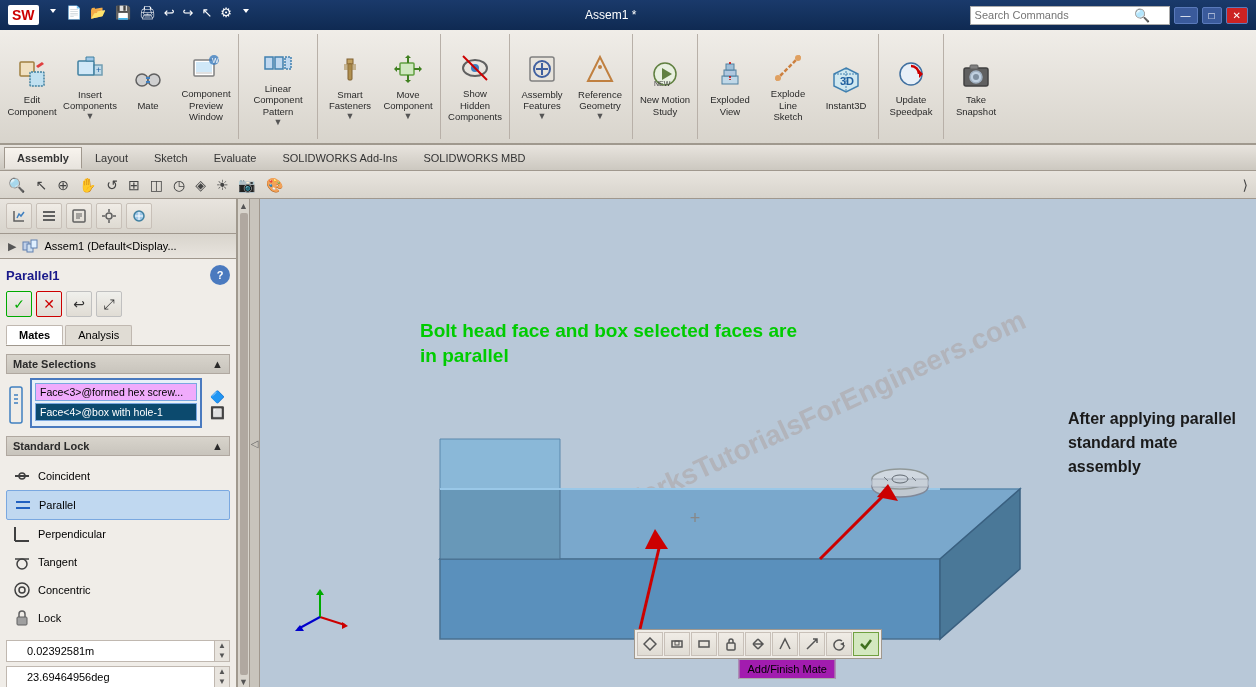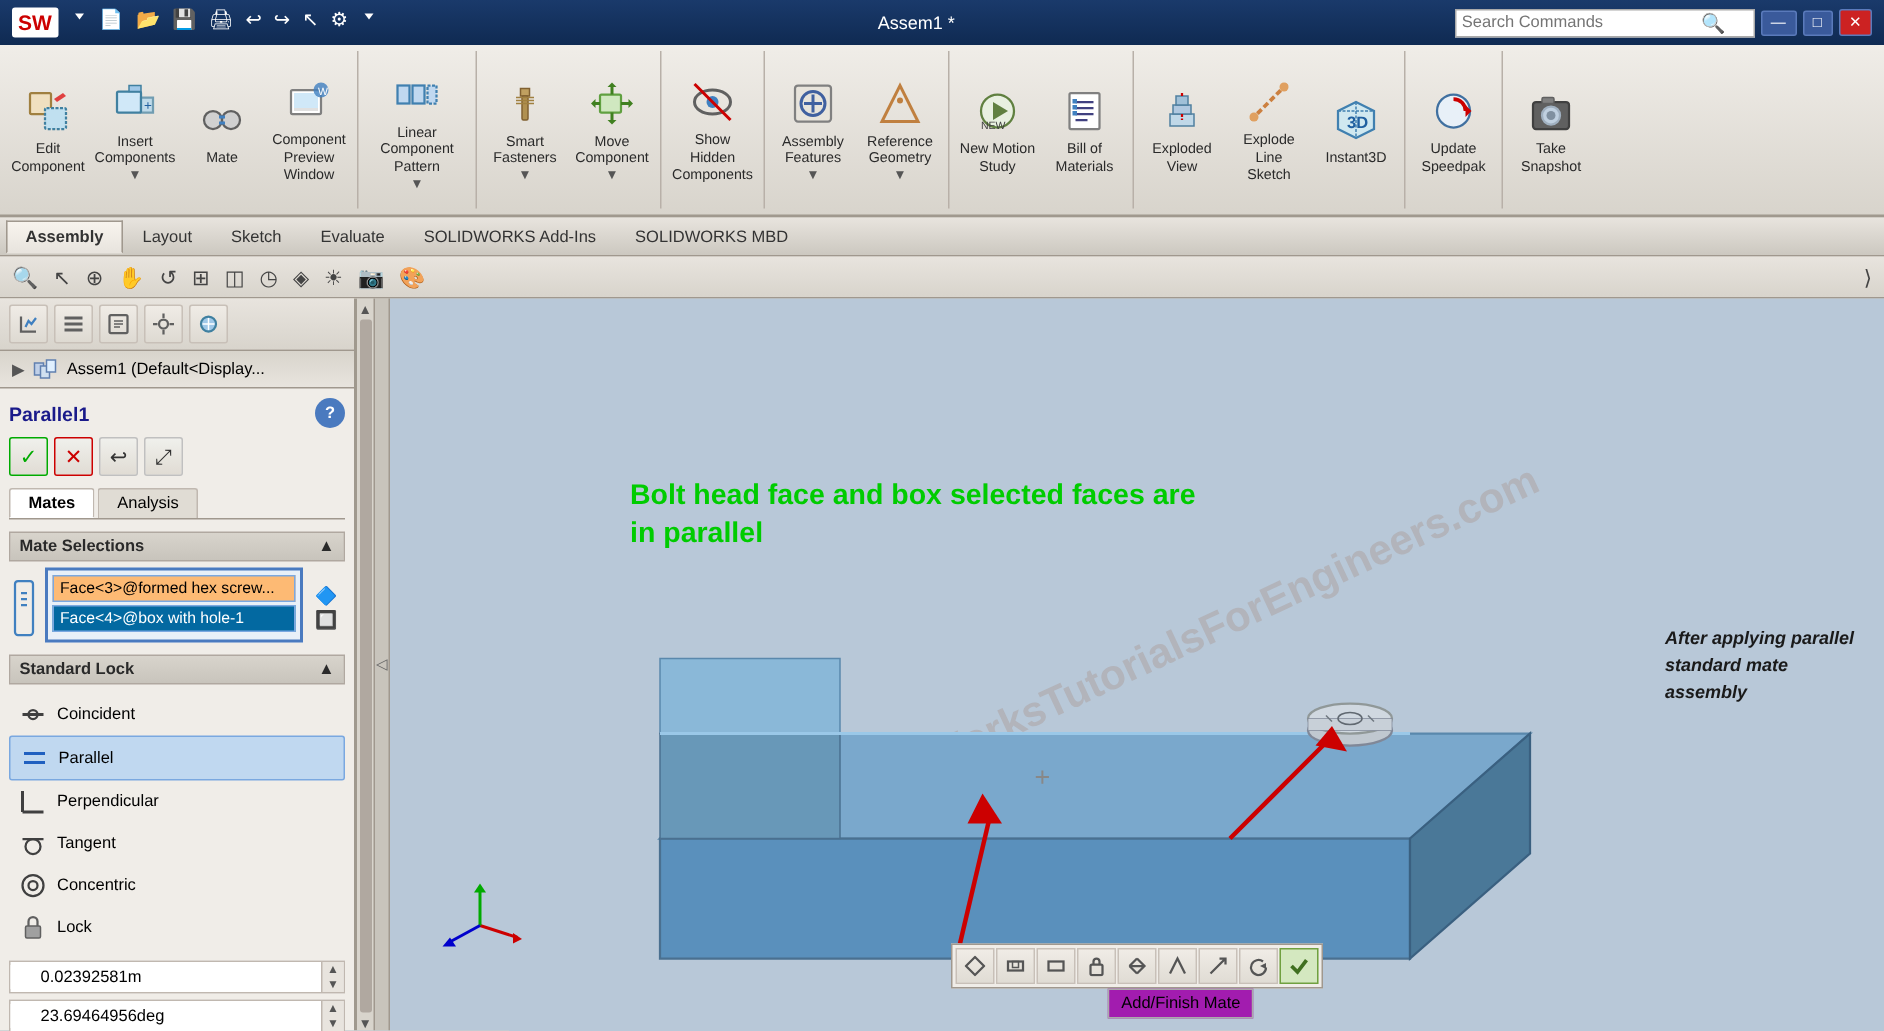--- a/index.html
+++ b/index.html
@@ -236,28 +236,28 @@
       gap: 22px;
     }
     .selection-box {
       border: 2px solid #4a7abf;
       background: #e8f0f8;
       padding: 3px;
       margin-bottom: 4px;
       min-height: 50px;
     }
     .selection-item {
-      background: #fdba74;
+      background: #f0abfc;
       border: 1px solid #7aa8e0;
       padding: 2px 4px;
       font-size: 10.5px;
       margin-bottom: 2px;
       cursor: pointer;
     }
-    .selection-item.selected { background: #0369a1; color: white; }
+    .selection-item.selected { background: #0c4a6e; color: white; }
 
     
     .mates-section { margin-top: 6px; }
     .mate-option {
       display: flex;
       align-items: center;
       gap: 6px;
       padding: 4px 6px;
       cursor: pointer;
       border-radius: 2px;
@@ -329,27 +329,26 @@
       line-height: 1.3;
       pointer-events: none;
     }
 
     
     #right-text {
       position: absolute;
       right: 20px;
       top: 50%;
       transform: translateY(-50%);
-      font-size: 12px;
+      font-size: 16px;
       font-weight: bold;
       color: #1a1a1a;
       text-align: left;
       line-height: 1.5;
       max-width: 180px;
-      font-style: italic;
     }
 
     
     #mini-toolbar {
       position: absolute;
       bottom: 28px;
       left: 50%;
       transform: translateX(-50%);
       background: #f0ede8;
       border: 1px solid #a0988e;
@@ -572,32 +571,20 @@
   <div class="toolbar-group">
     <div class="toolbar-item">
       <div class="toolbar-icon">
         <svg viewBox="0 0 32 32" fill="none">
           <circle cx="16" cy="16" r="11" fill="#e8f0e0" stroke="#608040" stroke-width="1.5"></circle>
           <polygon points="13,10 13,22 23,16" fill="#608040"></polygon>
           <text x="5" y="28" font-size="7" fill="#404040">NEW</text>
         </svg>
       </div>
       <span class="toolbar-label">New Motion<br>Study</span>
-    </div>
-    <div class="toolbar-item">
-      <div class="toolbar-icon">
-        <svg viewBox="0 0 32 32" fill="none">
-          <rect x="6" y="4" width="20" height="24" rx="1" fill="white" stroke="#808080" stroke-width="1.5"></rect>
-          <path d="M10 10 L22 10 M10 14 L22 14 M10 18 L22 18 M10 22 L18 22" stroke="#404080" stroke-width="1.5"></path>
-          <rect x="8" y="8" width="3" height="3" fill="#4080c0"></rect>
-          <rect x="8" y="12" width="3" height="3" fill="#4080c0"></rect>
-          <rect x="8" y="16" width="3" height="3" fill="#4080c0"></rect>
-        </svg>
-      </div>
-      <span class="toolbar-label">Bill of<br>Materials</span>
     </div>
   </div>
   <div class="toolbar-group">
     <div class="toolbar-item">
       <div class="toolbar-icon">
         <svg viewBox="0 0 32 32" fill="none">
           <rect x="8" y="18" width="16" height="8" fill="#c0d8e8" stroke="#5080a0" stroke-width="1"></rect>
           <rect x="10" y="12" width="12" height="6" fill="#b0c8e0" stroke="#5080a0" stroke-width="1"></rect>
           <rect x="12" y="6" width="8" height="6" fill="#a0c0d8" stroke="#5080a0" stroke-width="1"></rect>
           <path d="M16 4 L16 6 M16 18 L16 22" stroke="#cc0000" stroke-width="1.5" stroke-dasharray="2,1"></path>

